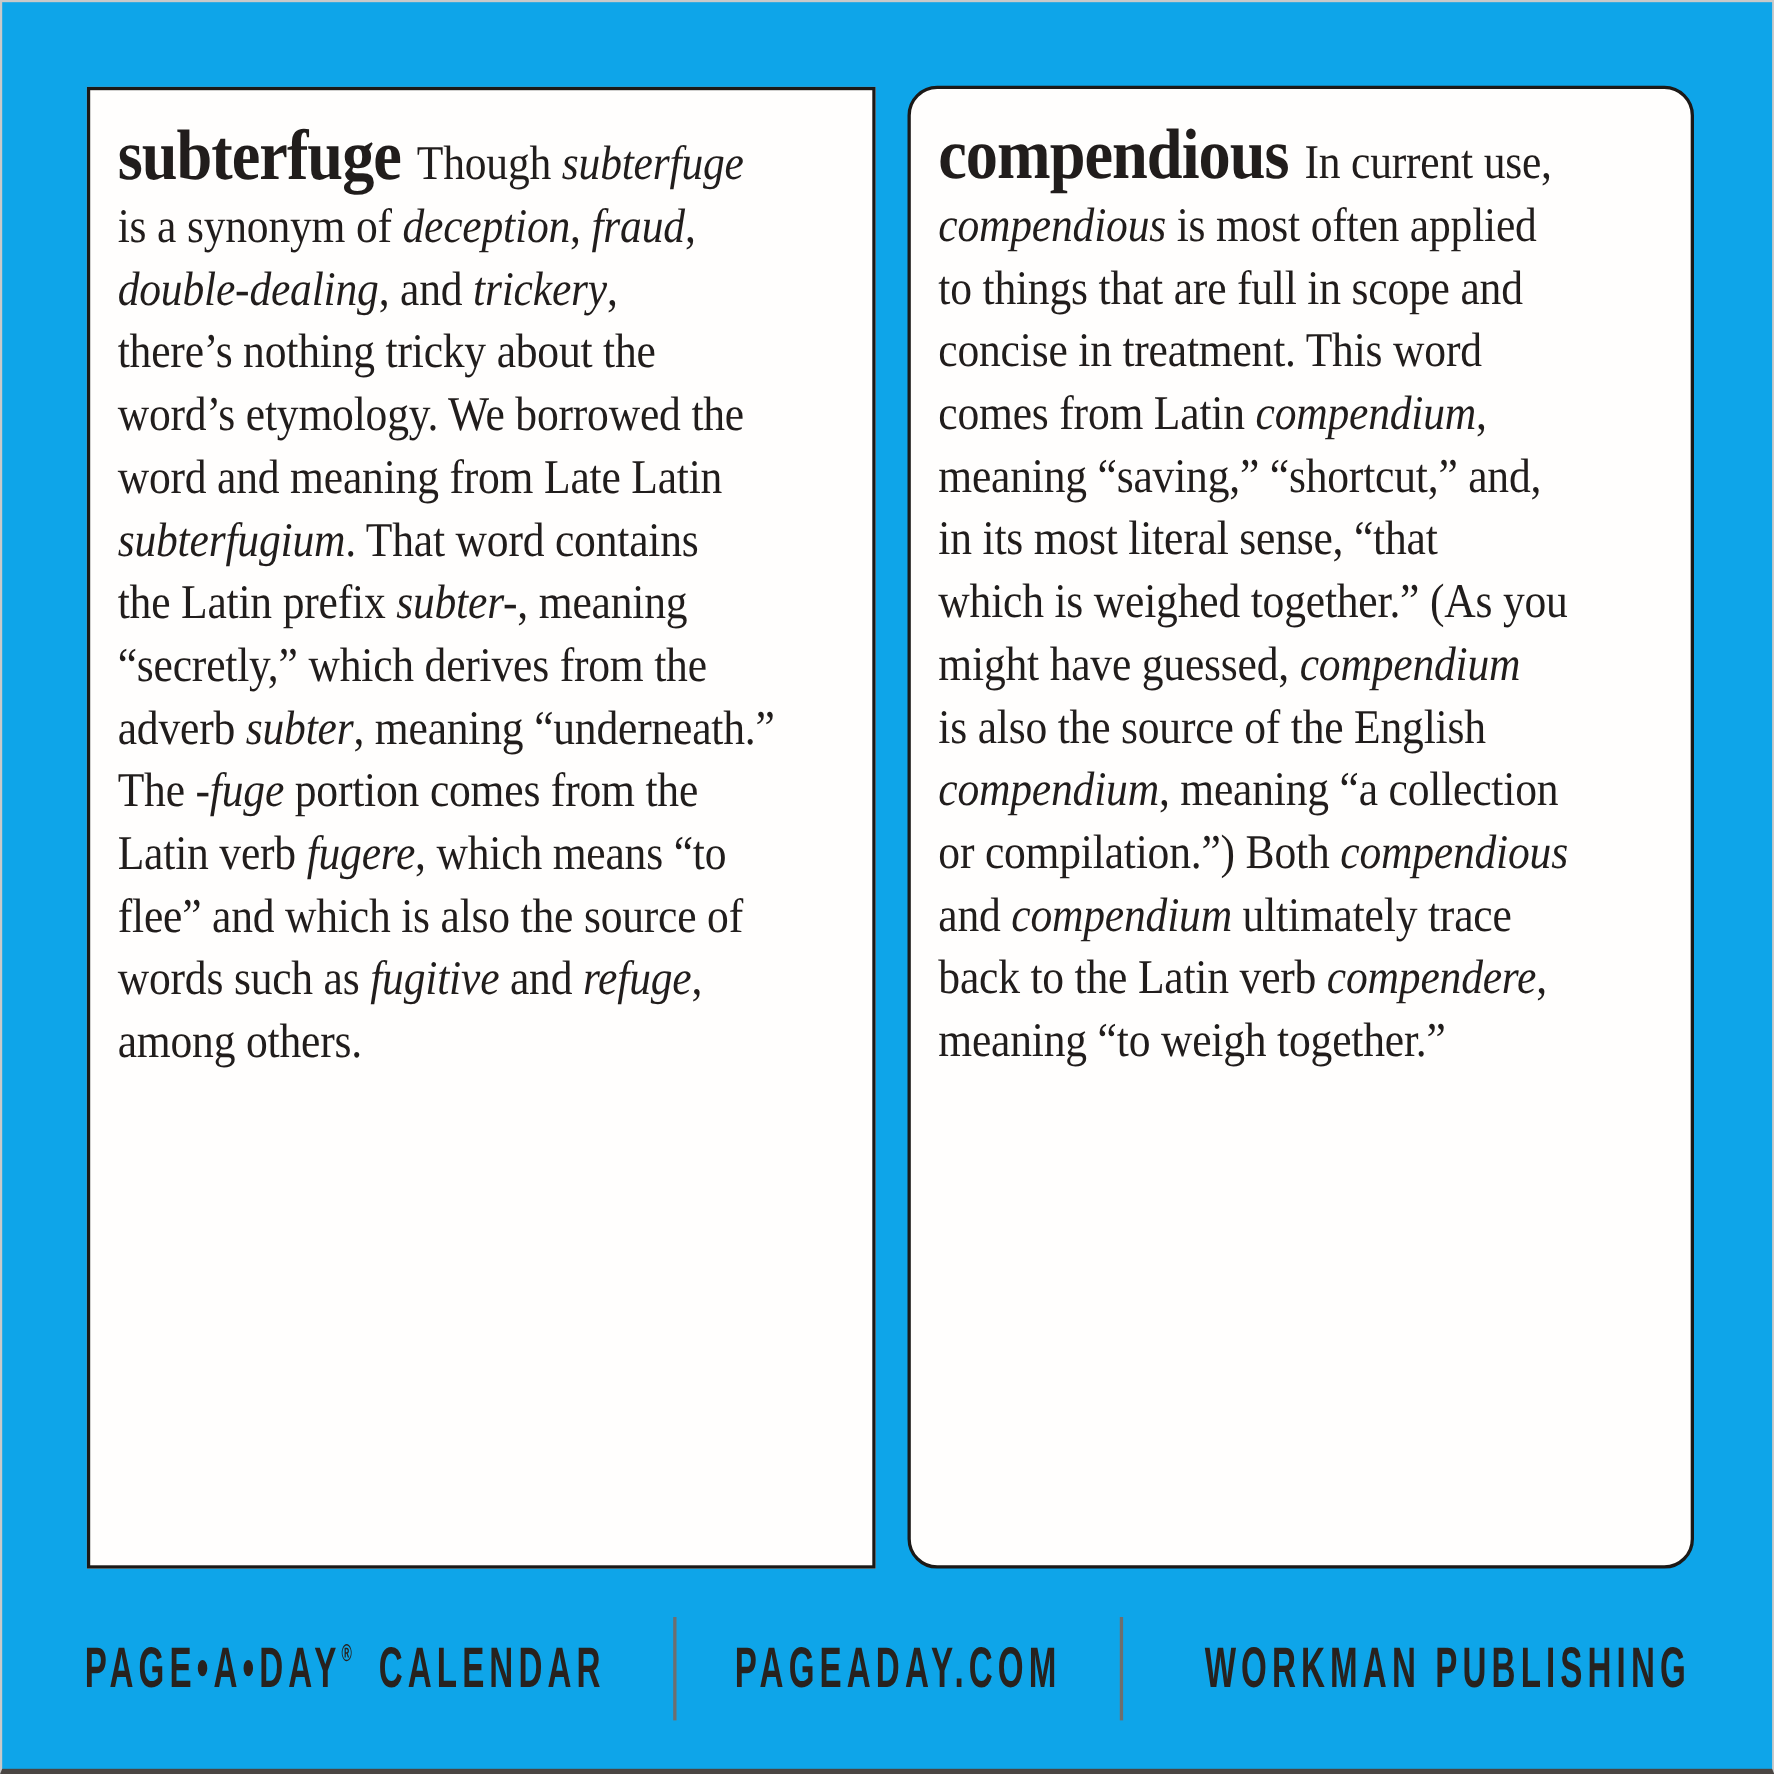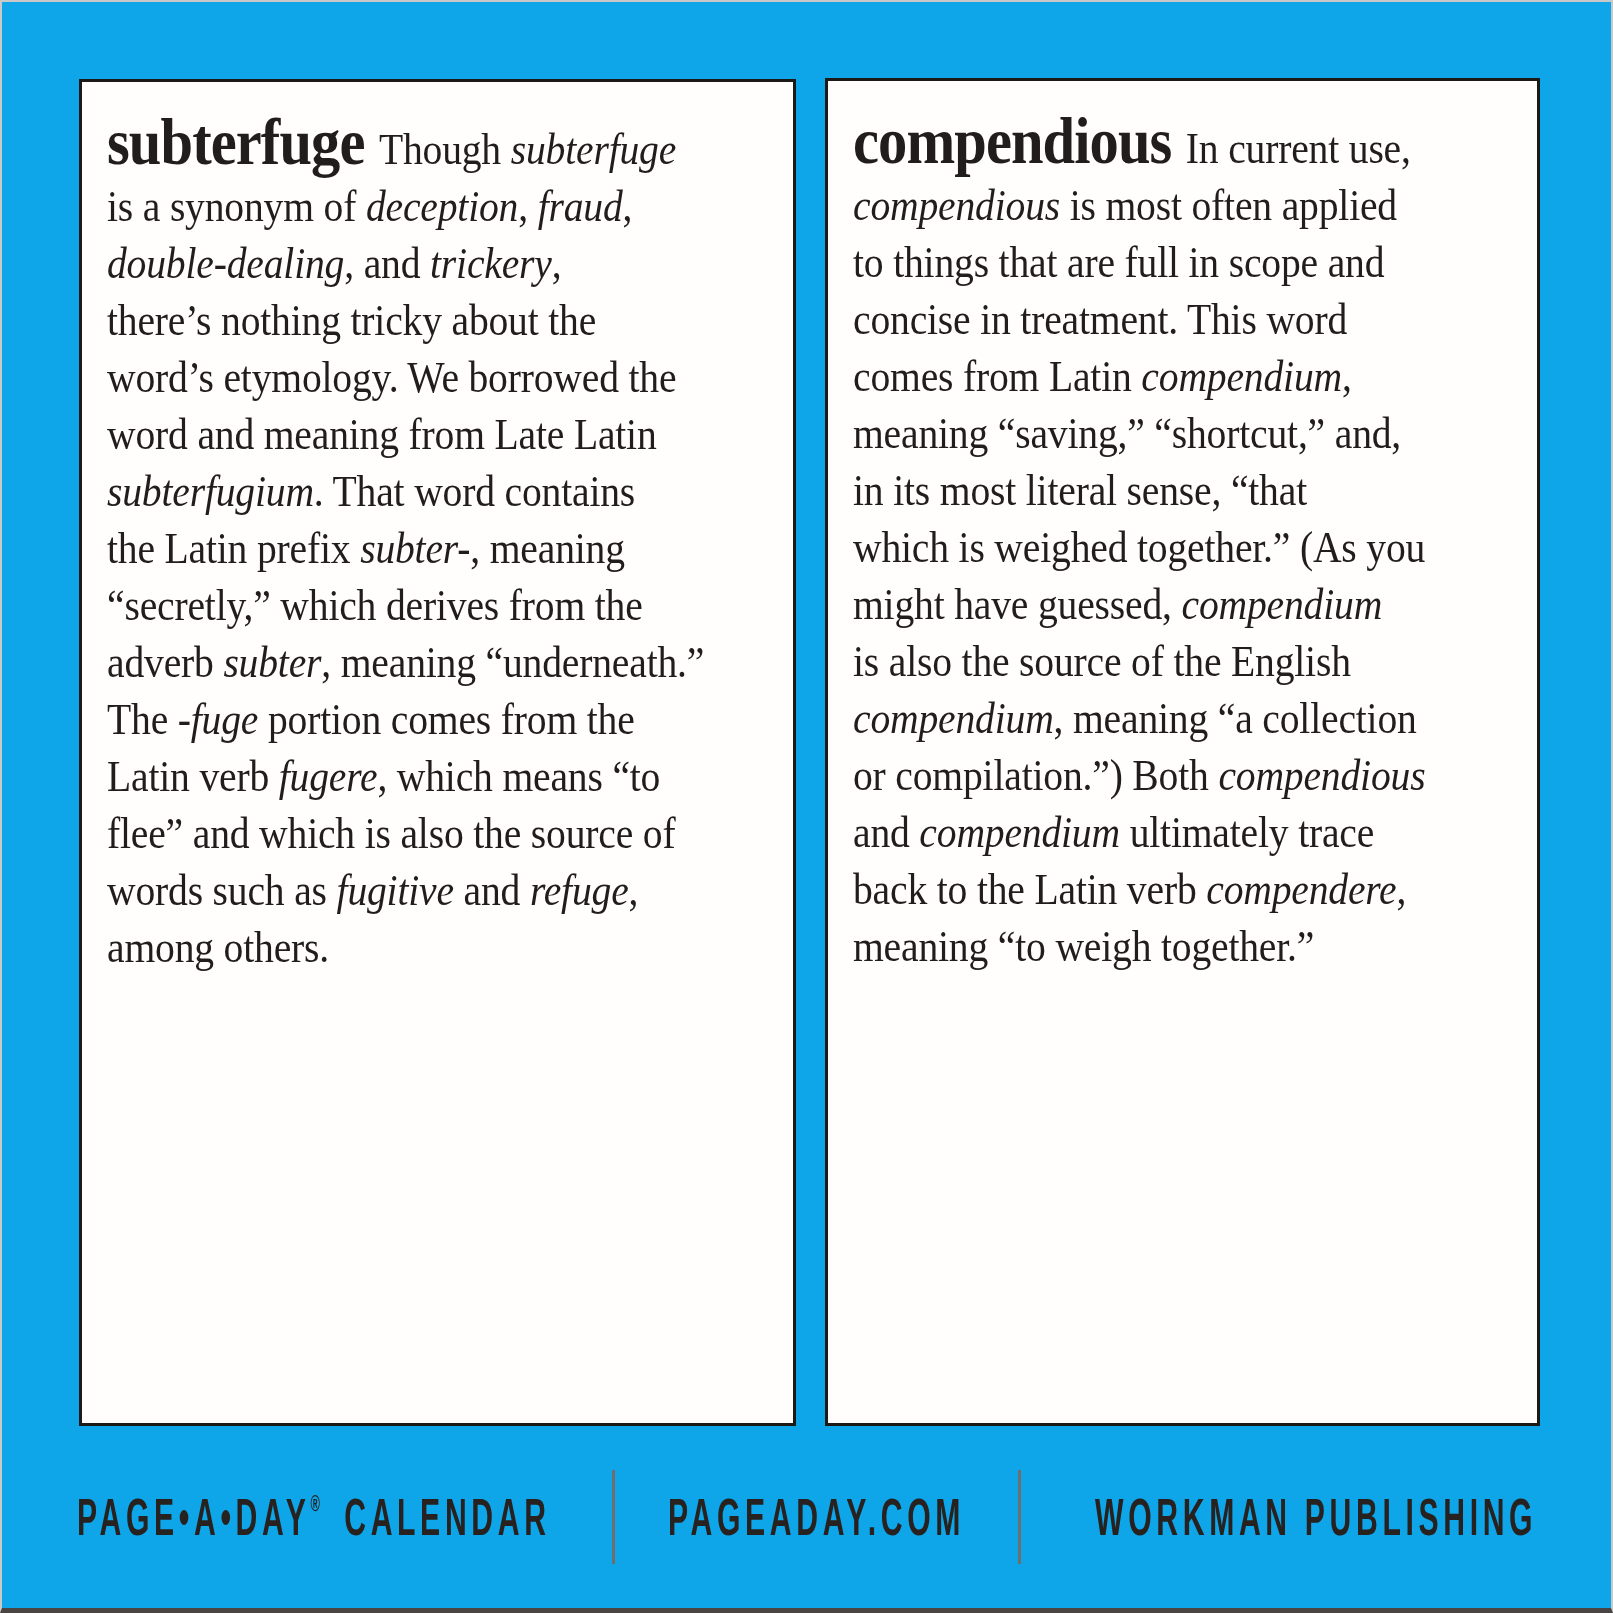--- a/index.html
+++ b/index.html
@@ -14,21 +14,21 @@
     font-family:"Liberation Serif", serif;
     color:#211d1c;
   }
   .panel{
     position:absolute;
     box-sizing:border-box;
     border:3px solid #1c1917;
     background:#fffefd;
   }
   .panel.left{ left:77px; top:77px; width:717px; height:1347px; }
-  .panel.right{ left:823px; top:76px; width:715px; height:1348px; }
+  .panel.right{ left:823px; top:76px; width:715px; height:1348px;border-radius:27px; }
   .entry-body{
     position:absolute;
     left:25px; top:32px;
     width:780px;
     transform:scaleX(0.90);
     transform-origin:0 0;
   }
   .line{
     white-space:nowrap;
     line-height:57px;

